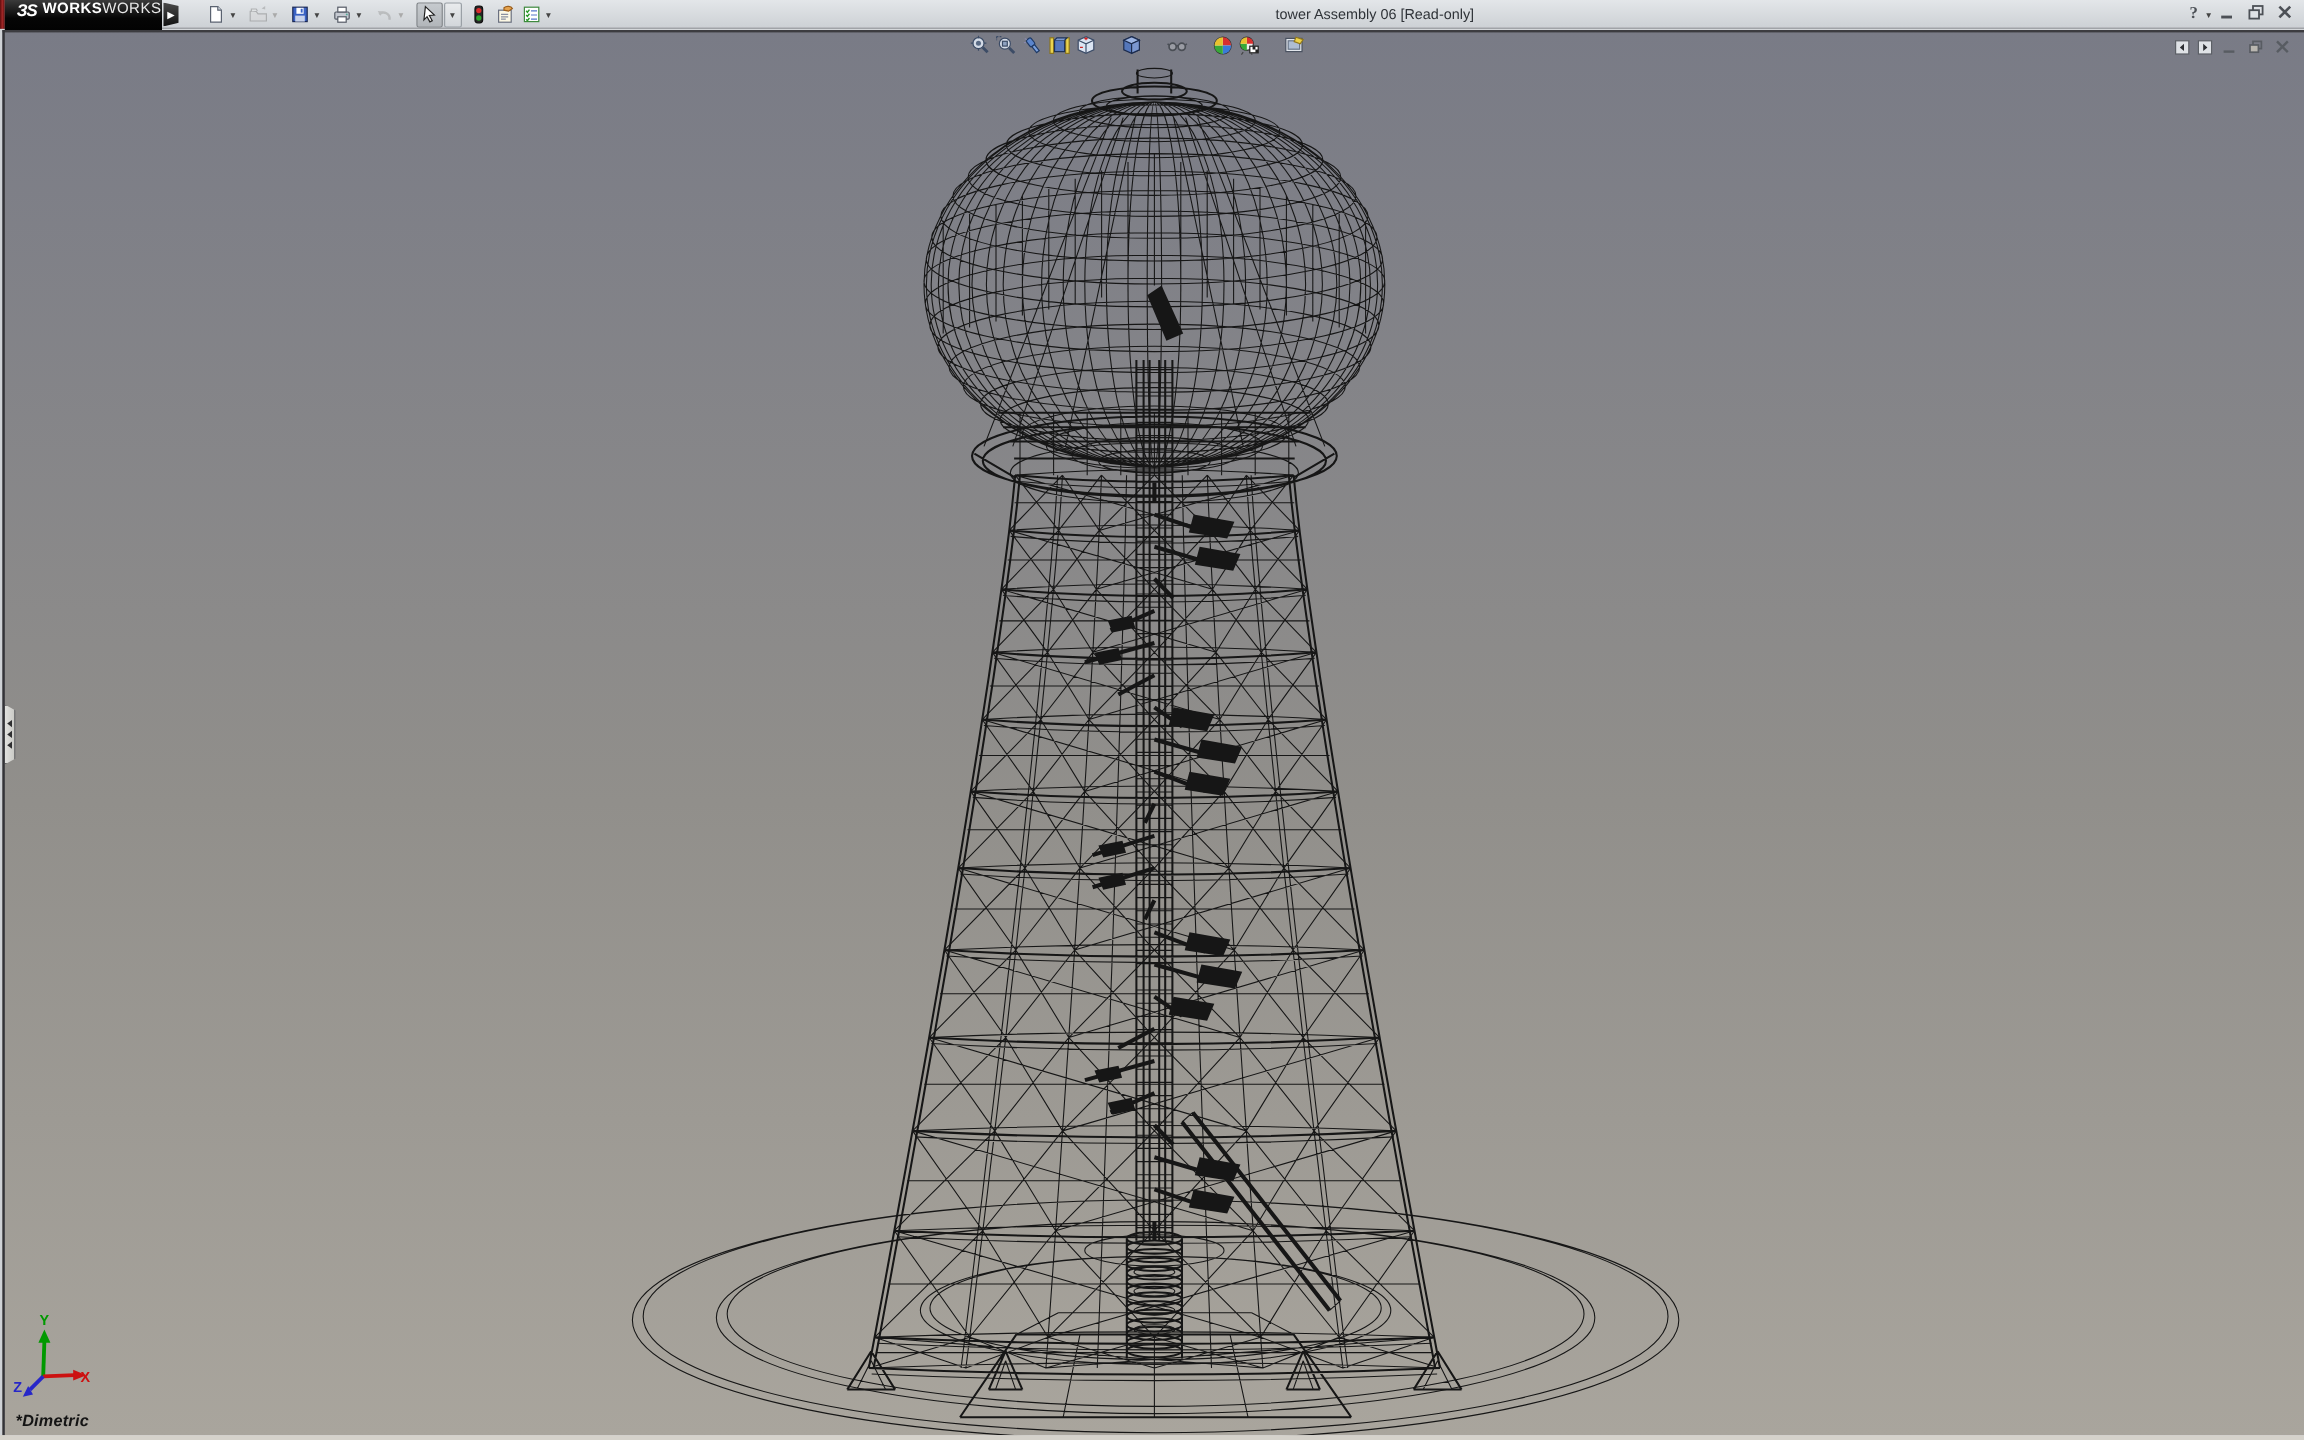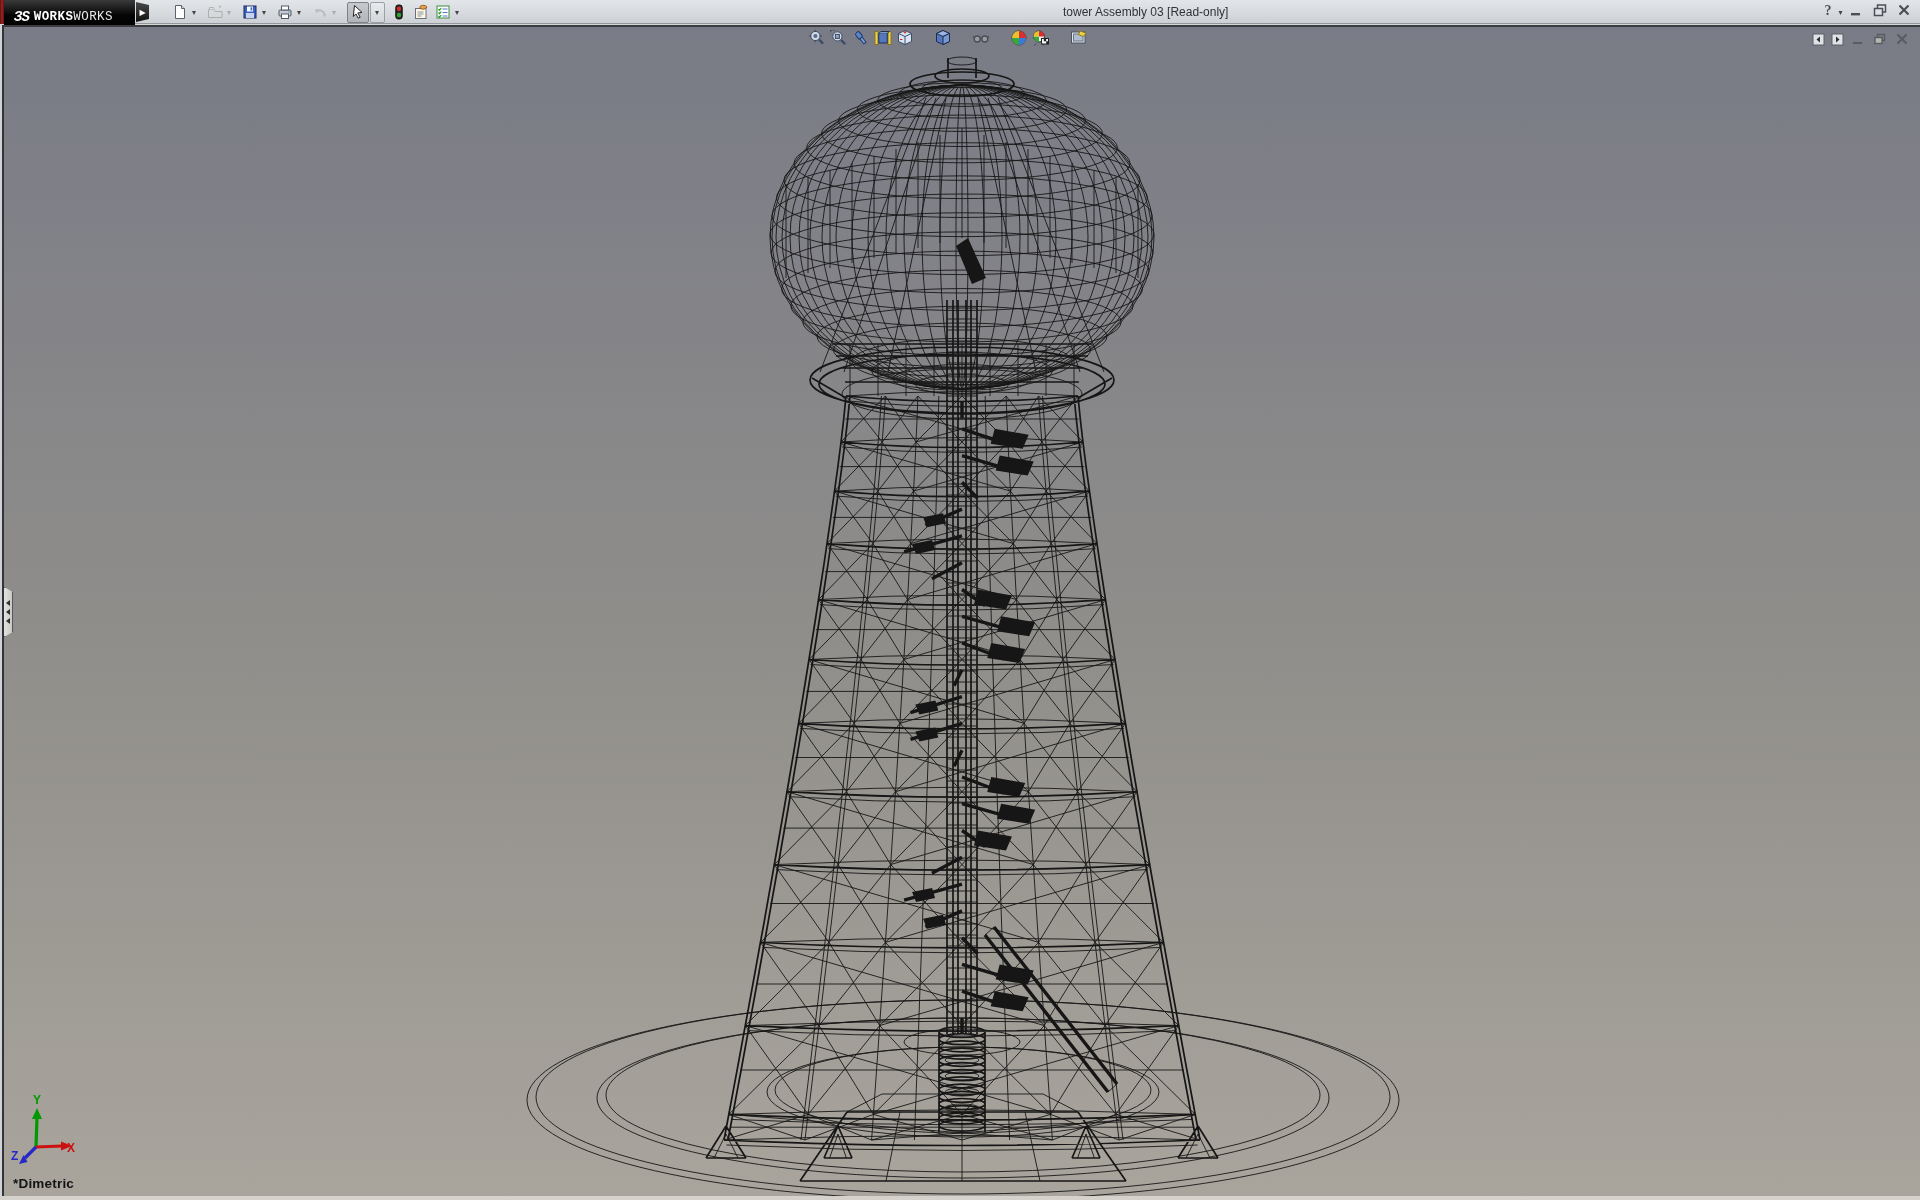--- a/index.html
+++ b/index.html
@@ -7,21 +7,21 @@
     font-family:"Liberation Sans","DejaVu Sans",sans-serif; }
   body { background:#d4d7da; position:relative; }
 
   
   .titlebar { position:absolute; left:0; top:0; width:1920px; height:24px;
     background:linear-gradient(#e3e6e9,#cdd1d5); border-bottom:1px solid #93979b; }
   .red-strip { position:absolute; left:0; top:0; width:4px; height:24px;
     background:linear-gradient(90deg,#5e0d0d,#a12727,#5e0d0d); }
   .brand { position:absolute; left:4px; top:0; height:34px; width:131px;
     background:linear-gradient(#3a3a3a,#050505 45%,#000); color:#fff;
-    display:flex; align-items:center; padding-left:10px;font-family:Liberation Mono, monospace; }
+    display:flex; padding-left:10px; }
   .brand .logo3ds { font-style:italic; font-weight:bold; font-size:14px; margin-right:5px; letter-spacing:-1px; }
   .brand .b1 { font-weight:bold; font-size:12.5px; letter-spacing:.4px; }
   .brand .b2 { font-weight:400; font-size:12.5px; letter-spacing:.4px; color:#e8e8e8; }
   .brand-arrow { position:absolute; left:136px; top:2px; width:13px; height:20px;
     background:linear-gradient(#4a4a4a,#111); color:#fff; font-size:8px;
     display:flex; align-items:center; justify-content:center; cursor:pointer;
     clip-path:polygon(0 0,100% 15%,100% 85%,0 100%); }
   .tb-tools { position:absolute; left:168px; top:0; height:24px; display:flex; align-items:center; }
   .tb-btn { height:22px; display:flex; align-items:center; padding:0 2px; margin-left:2px; }
   .tb-btn svg { display:block; }
@@ -58,21 +58,21 @@
 
   
   .pane-handle { position:absolute; left:4px; top:562px; width:9px; height:50px;
     background:linear-gradient(90deg,#e2e2df,#c9c9c5); border:1px solid #55565a; border-left:none;
     clip-path:polygon(0 0,100% 10%,100% 90%,0 100%); display:flex; flex-direction:column;
     align-items:center; justify-content:center; gap:3px; cursor:pointer; }
   .pane-handle i { width:0; height:0; border-top:3px solid transparent; border-bottom:3px solid transparent;
     border-right:4px solid #2e2e30; }
 
   .view-label { position:absolute; left:13px; top:1151px; font-size:13.5px; font-weight:600;
-    color:#141414; letter-spacing:.2px; }
+    color:#141414; letter-spacing:.2px;font-style:italic; }
 
   
   .statusstrip { position:absolute; left:0; top:1196px; width:1920px; height:4px; background:#d5d2cb; }
 </style>
 </head>
 <body>
 
 <div class="titlebar">
   <div class="red-strip"></div>
   <div class="brand">
@@ -164,21 +164,21 @@
         <span>
           <svg width="16" height="16" viewBox="0 0 16 16">
             <rect x="2" y="2" width="12" height="12" fill="#fff" stroke="#3f8a3f"></rect>
             <path d="M7.5 5h5M7.5 8.5h5M7.5 12h5" stroke="#5577cc"></path>
             <path d="M3.5 5l1 1.2L6.2 4M3.5 8.5l1 1.2 1.7-2.2M3.5 12l1 1.2 1.7-2.2" stroke="#2c9a2c" stroke-width="1.2" fill="none"></path>
           </svg>
         </span>
         <span class="tb-caret">▾</span>
       </div>
     </div>
-  <div class="title-text">tower Assembly 03 [Read-only]</div>
+  <div class="title-text">tower Assembly 06 [Read-only]</div>
   <div class="tb-win" id="tb-win">
       <div class="wbtn">
         <span><svg width="18" height="18" viewBox="0 0 18 18">
             <text x="9" y="14" font-size="14" font-weight="bold" fill="#4c5056" text-anchor="middle" font-family="Liberation Serif,serif">?</text>
           </svg></span>
         <span class="tb-caret">▾</span>
       </div>
       <div class="wbtn">
         <span><svg width="18" height="18" viewBox="0 0 18 18">
             <rect x="4" y="12" width="9" height="2.4" fill="#4c5056"></rect>

